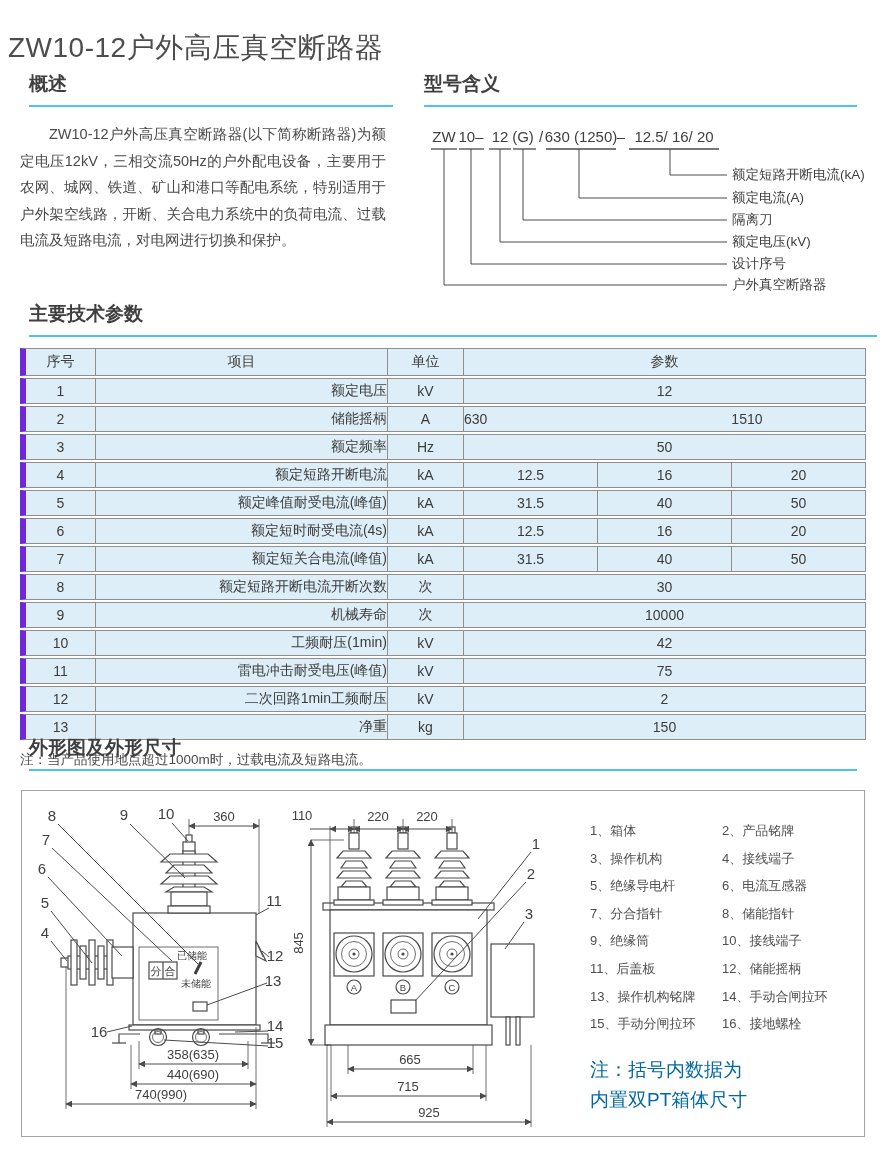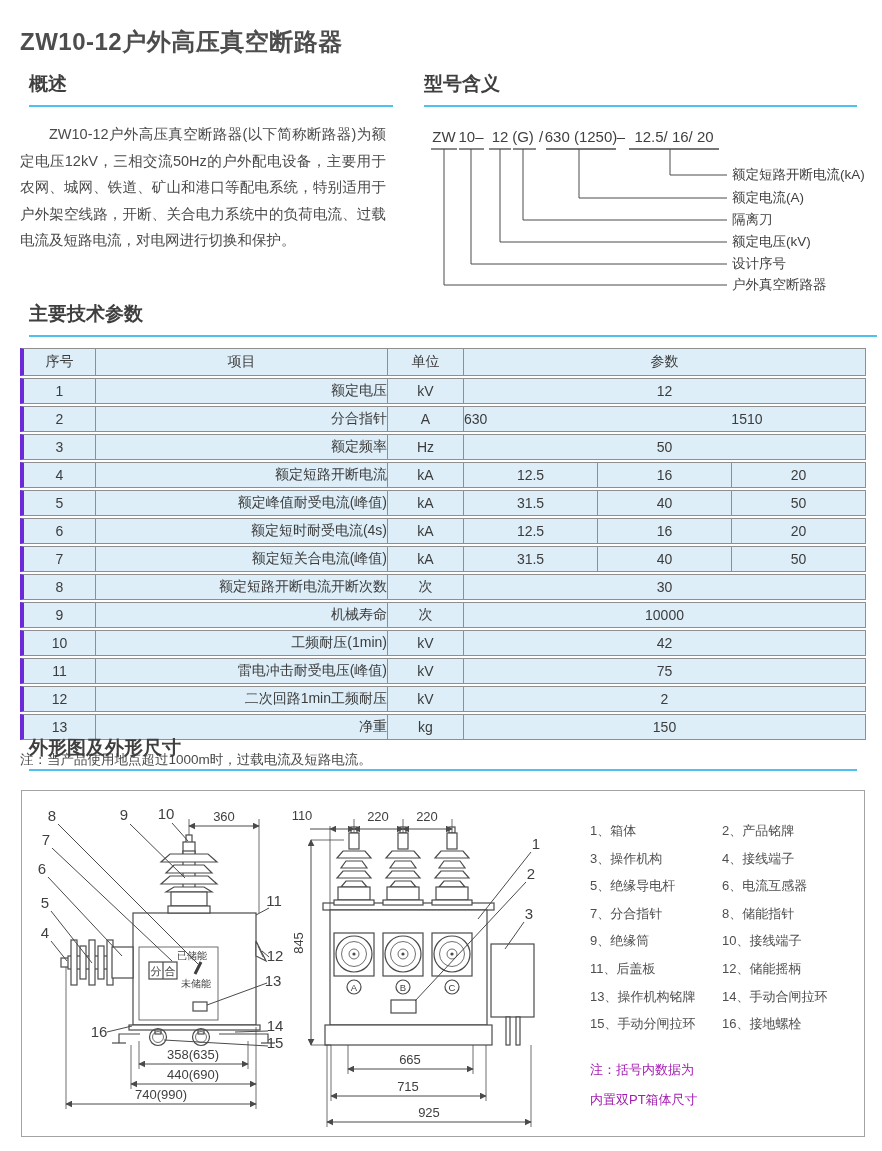--- a/index.html
+++ b/index.html
@@ -1,19 +1,19 @@
 <!DOCTYPE html>
 <html><head>
 <meta charset="utf-8">
 <style>
   html,body{margin:0;padding:0;background:#fff;}
   body{font-family:"Liberation Sans","DejaVu Sans",sans-serif;color:#3d3d3d;}
   .page{position:relative;width:882px;height:1151px;background:#ffffff;overflow:hidden;}
 
-  .main-title{position:absolute;left:20px;top:10px;font-size:24px;font-weight:bold;color:#4d4d4d;letter-spacing:0.5px;}
+  .main-title{position:absolute;left:8px;top:10px;font-size:28px;font-weight:normal;color:#4d4d4d;letter-spacing:0.5px;}
 
   .section{position:absolute;}
   .sec-overview{left:20px;top:64px;width:382px;}
   .sec-model{left:415px;top:64px;width:451px;}
   .sec-params{left:20px;top:294px;width:866px;}
   .sec-outline{left:20px;top:728px;width:846px;}
 
   h2.sec-heading{margin:9px;font-size:19px;font-weight:bold;color:#3f3f3f;line-height:22px;
     padding-bottom:10px;border-bottom:2px solid #4fc1f0;}
 
@@ -25,42 +25,42 @@
   .mseg{font-size:15px;}
   .mlabel{font-size:13.5px;}
   .mline{stroke:#4a4a4a;stroke-width:1;fill:none;}
   .munder{stroke:#4a4a4a;stroke-width:1.3;}
 
   table.params{border-collapse:separate;border-spacing:0 2px;width:846px;margin-top:0;}
   table.params th,table.params td{background:#ddeef8;border-top:1px solid #8f8f8f;border-bottom:1px solid #8f8f8f;
     border-right:1px solid #8f8f8f;font-weight:normal;font-size:14px;color:#3c3c3c;text-align:center;
     height:24px;padding:0;}
   table.params th{height:26px;}
-  table.params th:first-child,table.params td:first-child{border-left:4px solid #6d28d9;}
+  table.params th:first-child,table.params td:first-child{border-left:6px solid #6d28d9;}
   table.params td.item{text-align:right;padding-left:24px;}
   .triple{display:flex;width:100%;}
   .triple span{flex:1;text-align:left;}
   .table-note{margin:9px 0 0 0;font-size:13.5px;color:#4a4a4a;}
 
   .drawing-box{position:relative;width:842px;height:345px;border:1px solid #a3a3a3;margin:19px 0 0 1px;}
   .drawing-svg{position:absolute;left:0;top:0;}
   .drawing-svg text{fill:#3f3f3f;}
   .callout{font-size:15px;}
   .dimtext{font-size:13px;}
   .smalltext{font-size:10px;}
   .phasetext{font-size:9.5px;}
   .fenhe{font-size:11px;}
   .ln{stroke:#4a4a4a;stroke-width:1.2;fill:none;}
   .thin{stroke:#4a4a4a;stroke-width:0.8;fill:none;}
   .dim{stroke:#4a4a4a;stroke-width:1;fill:none;}
   .shape{stroke:#4a4a4a;stroke-width:1.2;fill:#ffffff;}
 
   .legend{position:absolute;left:568px;top:26px;width:270px;display:grid;
     grid-template-columns:132px 1fr;line-height:27.6px;font-size:13px;color:#4f4f4f;}
-  .draw-note{position:absolute;left:568px;top:264px;font-size:13px;line-height:30px;color:#a21caf;}
+  .draw-note{position:absolute;left:568px;top:264px;font-size:19px;line-height:30px;color:#0369a1;}
 </style>
 </head>
 <body>
 
 <div class="page">
 
   <h1 class="main-title">ZW10-12户外高压真空断路器</h1>
 
   <div class="section sec-overview">
     <h2 class="sec-heading">概述</h2>
@@ -122,21 +122,21 @@
         <th colspan="3">参数</th>
       </tr>
       <tr>
         <td>1</td>
         <td class="item">额定电压</td>
         <td>kV</td>
         <td colspan="3">12</td>
       </tr>
       <tr>
         <td>2</td>
-        <td class="item">分合指针</td>
+        <td class="item">储能摇柄</td>
         <td>A</td>
         <td colspan="3">
           <div class="triple">
             <span>630</span>
             <span></span>
             <span>1510</span>
           </div>
         </td>
       </tr>
       <tr>

